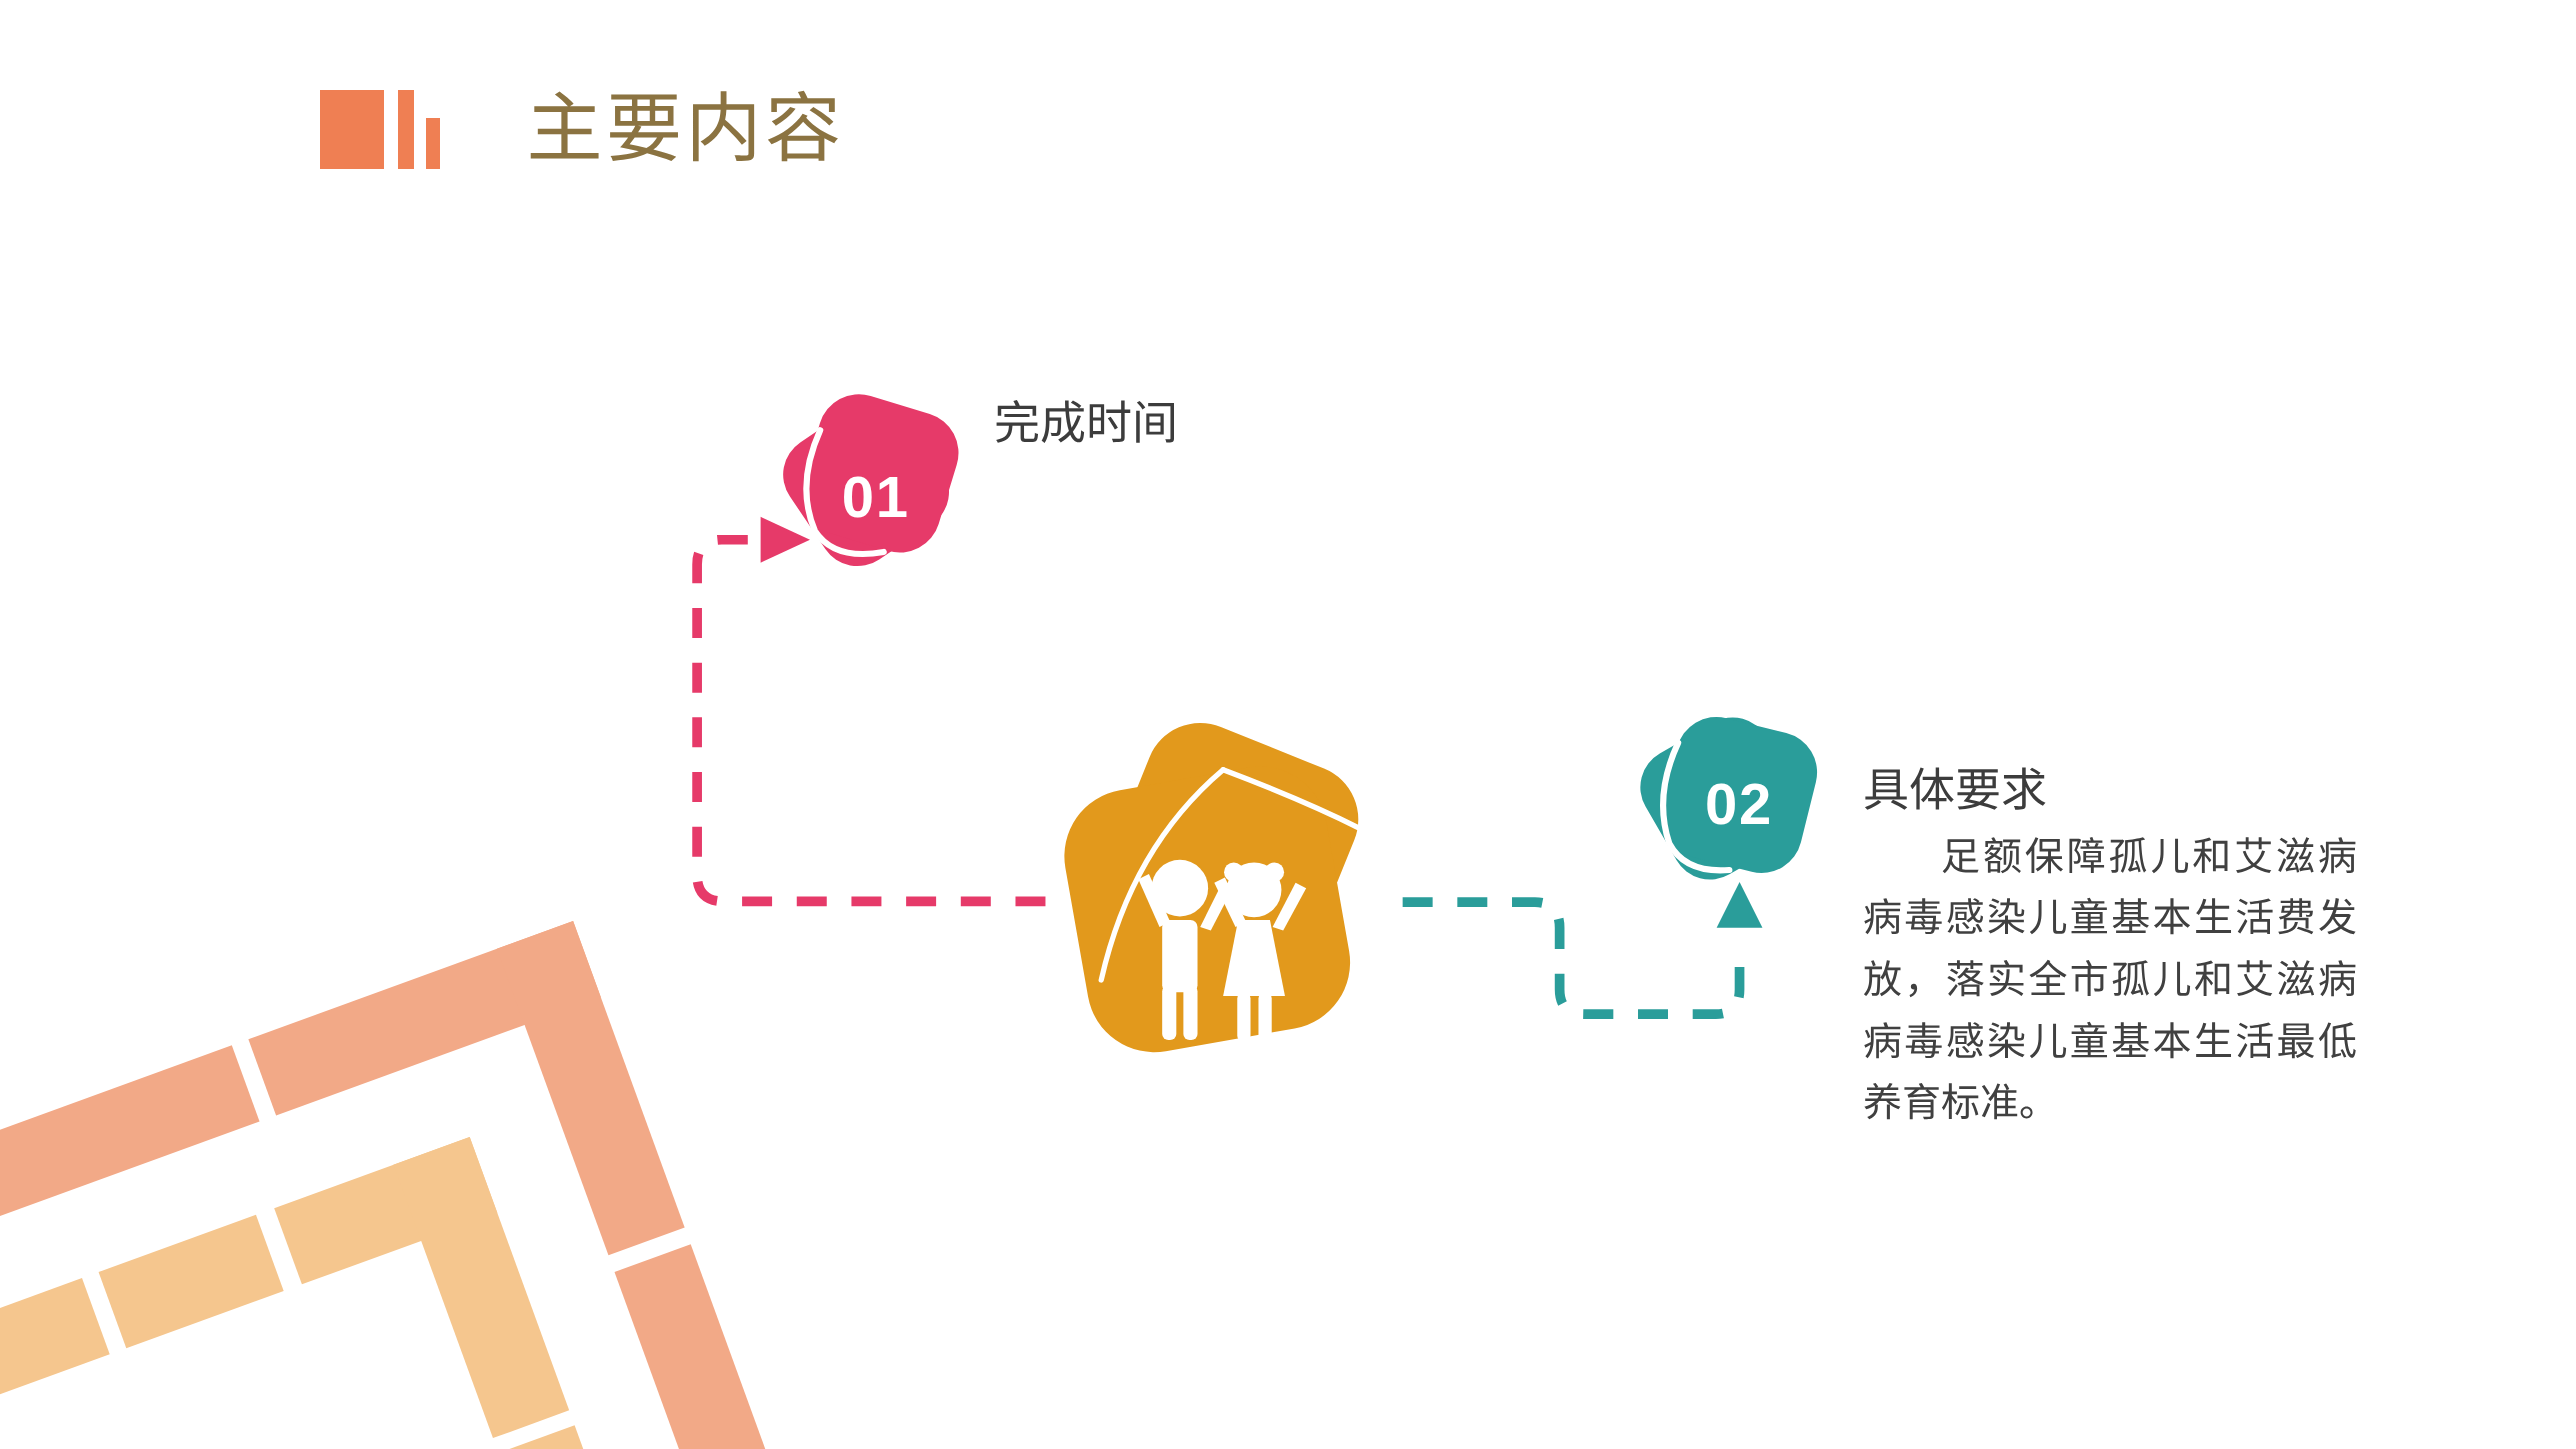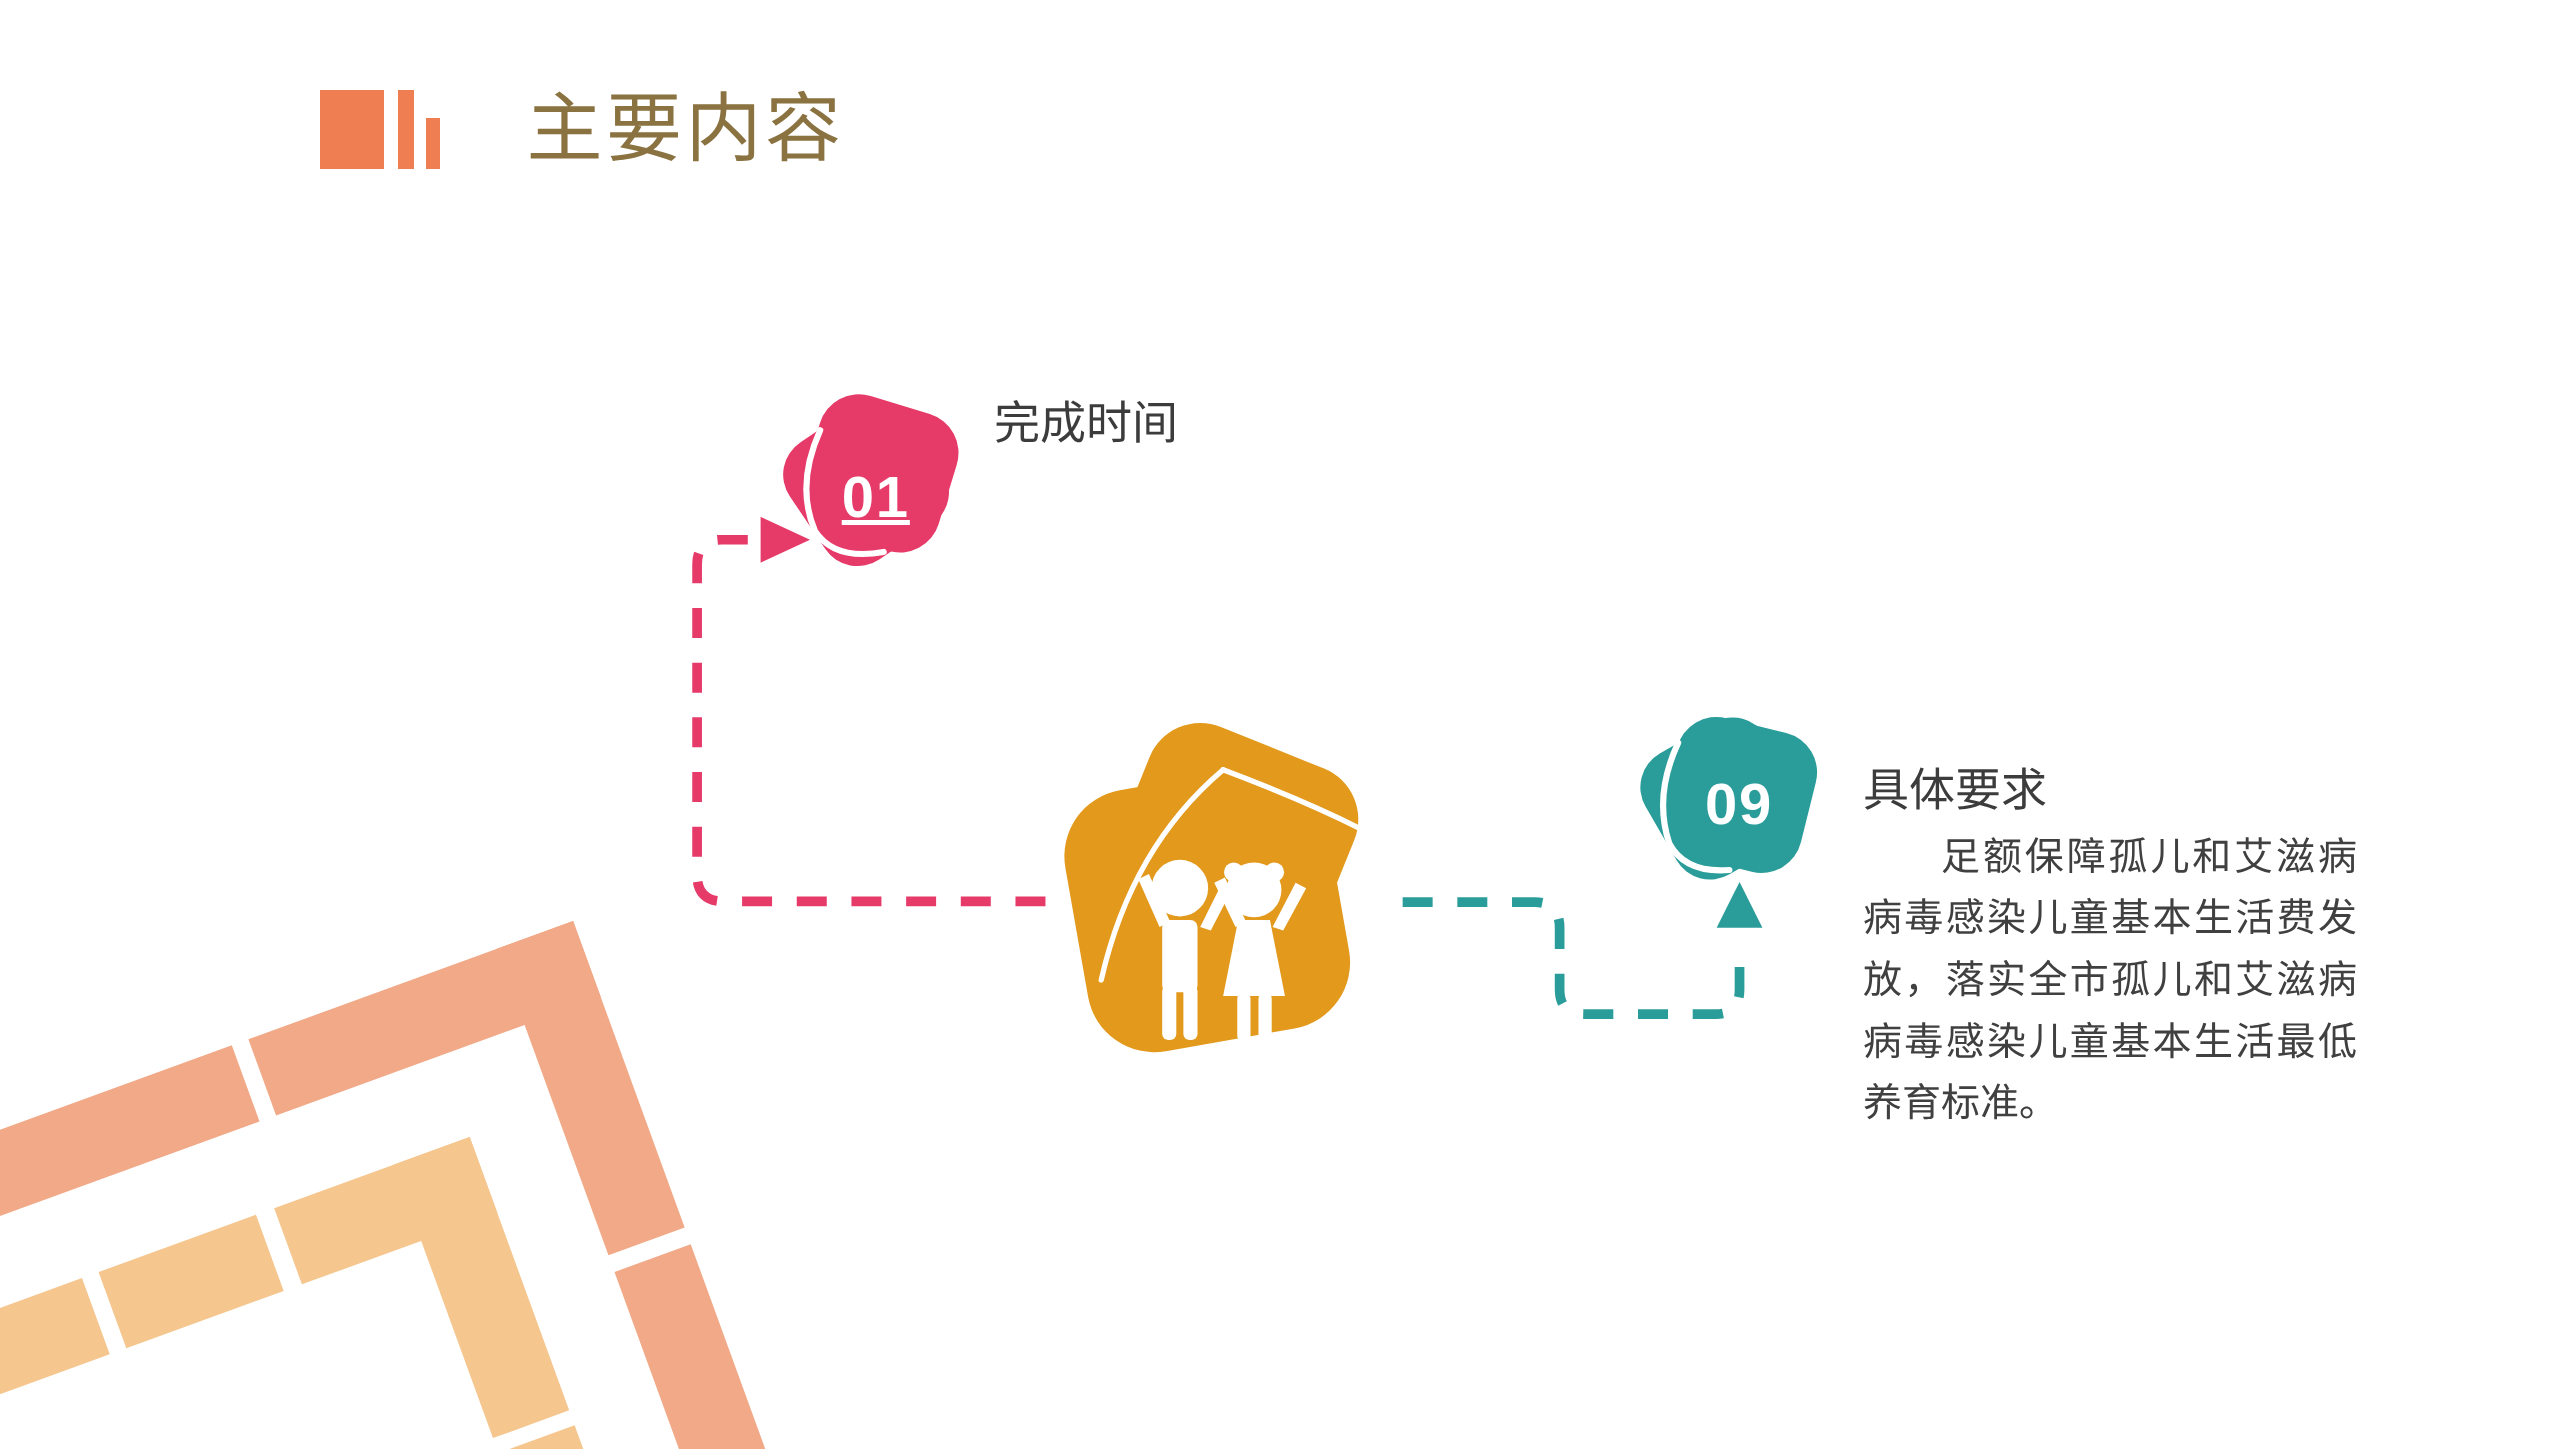--- a/index.html
+++ b/index.html
@@ -90,21 +90,21 @@
     height: 203px;
     display: flex;
     align-items: center;
     justify-content: center;
     color: #ffffff;
     font-size: 58px;
     font-weight: 700;
     letter-spacing: 1.8px;
   }
   #badge-01 { left: 769px; top: 379px; }
-  #badge-01 .num { transform: translate(5.3px, 16px); text-decoration: underline; }
+  #badge-01 .num { transform: translate(5.3px, 16px); }
   #badge-02 { left: 1634px; top: 697px; }
   #badge-02 .num { transform: translate(3.5px, 5.3px); }
 
   
   .center-icon {
     position: absolute;
     left: 1050px;
     top: 715px;
     width: 371px;
     height: 371px;
@@ -193,21 +193,21 @@
     </svg>
     <span class="num">01</span>
   </div>
 
   <div class="badge" id="badge-02">
     <svg viewBox="0 0 230 230" width="203" height="203">
       <rect x="20" y="36" width="158" height="158" rx="44" ry="44" fill="#2A9D9A" transform="rotate(-30 99 115)"></rect>
       <rect x="38" y="30" width="162" height="162" rx="46" ry="46" fill="#2A9D9A" transform="rotate(14 119 111)"></rect>
       <path d="M 50 52 Q 22 112 40 166 Q 58 200 108 196" fill="none" stroke="#FFFFFF" stroke-width="7" stroke-linecap="round"></path>
     </svg>
-    <span class="num">09</span>
+    <span class="num">02</span>
   </div>
 
   <svg class="center-icon" viewBox="0 0 420 420">
 
     <rect x="80" y="28" width="250" height="250" rx="62" ry="62" fill="#E2991C" transform="rotate(22 205 153)"></rect>
 
     <rect x="28" y="70" width="300" height="300" rx="76" ry="76" fill="#E2991C" transform="rotate(-10 178 220)"></rect>
 
     <path d="M 196 62 Q 92 150 58 300" fill="none" stroke="#FFFFFF" stroke-width="6" stroke-linecap="round"></path>
     <path d="M 196 62 Q 286 96 350 128" fill="none" stroke="#FFFFFF" stroke-width="6" stroke-linecap="round"></path>

